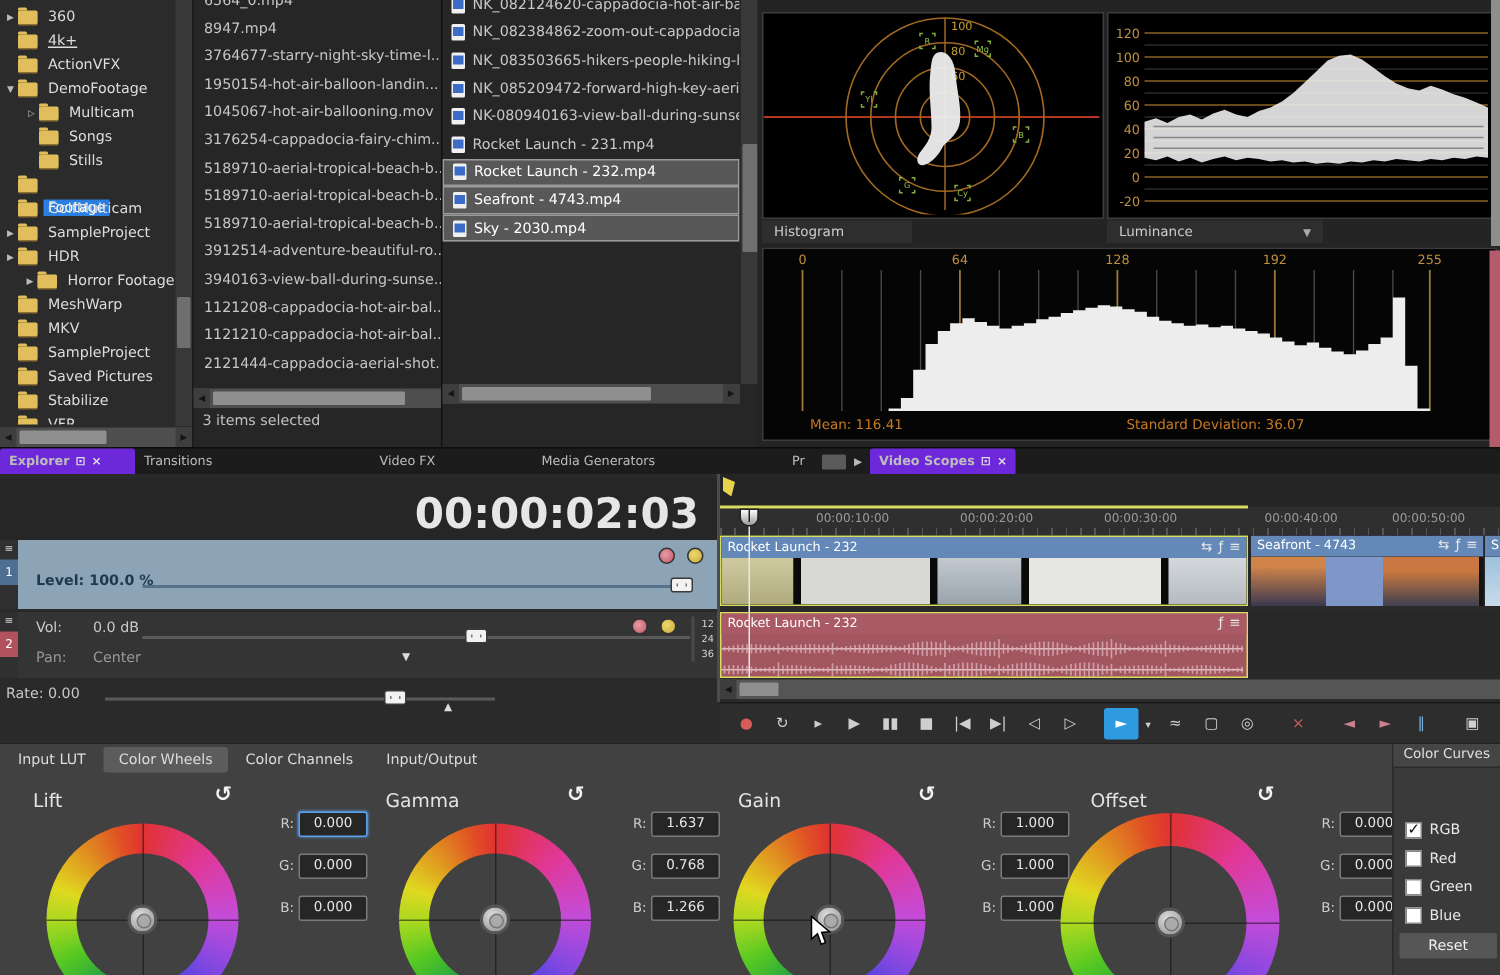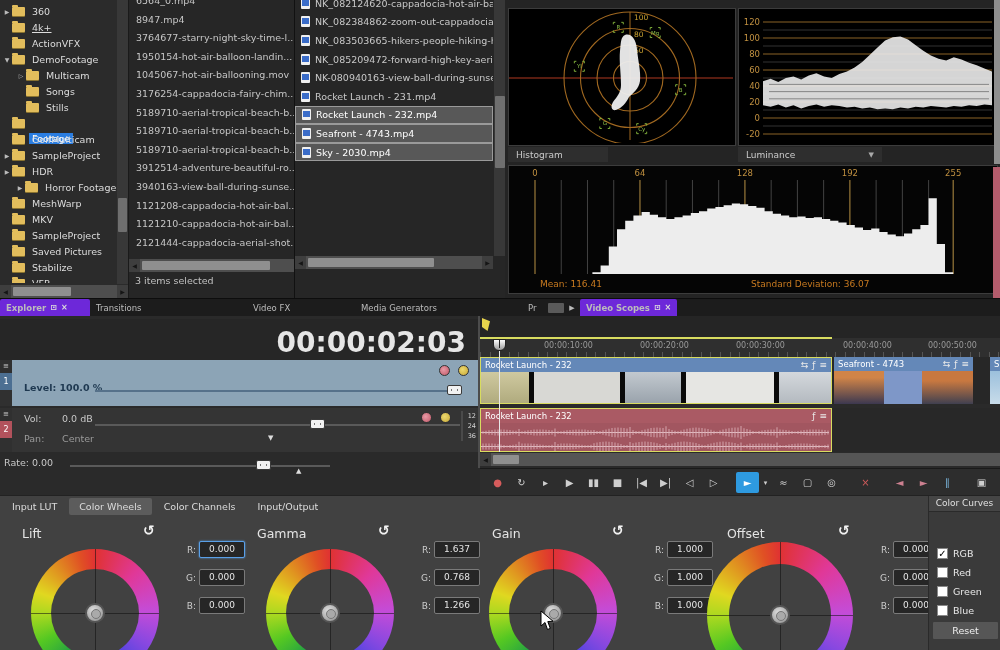--- a/index.html
+++ b/index.html
@@ -99,21 +99,21 @@
   .rlab{position:absolute;top:3px;font-size:8px;color:#9a9a9a;white-space:nowrap;}
   #sel-line{position:absolute;left:0;top:21px;width:352px;height:2px;background:#d8dc60;z-index:5;}
   #vtrack{position:absolute;left:0;top:41px;right:0;height:47px;background:#272727;}
   .clip{position:absolute;top:0;height:47px;overflow:hidden;box-sizing:border-box;background:#141414;}
   .clip.selc{border:1px solid #d8dc60;}
   .chead{height:14px;background:#6488b8;color:#fff;font-size:8.5px;line-height:14px;padding-left:4px;white-space:nowrap;display:flex;overflow:hidden;}
   .cicons{margin-left:auto;display:flex;gap:4px;padding-right:4px;font-size:9px;color:#eaeaea;}
   .cbody{position:absolute;left:0;right:0;top:14px;bottom:0;display:flex;overflow:hidden;}
   .cbody span{height:100%;flex:0 0 auto;}
   #clip-v1{left:0;width:352px;}
-  #clip-v2{left:354px;width:139px;}
+  #clip-v2{left:354px;width:155px;}
   #clip-v3{left:510px;width:10px;}
   .th-a{width:48px;background:linear-gradient(180deg,#cfc9a0,#b0ab7e);}
   .th-b{width:86px;background:#d8d8d4;}
   .th-gap{width:5px;background:#0a0a0a;}
   .th-c{width:56px;background:linear-gradient(180deg,#c2c9cf,#9aa3ac);}
   .th-d{width:88px;background:#e6e6e3;}
   .th-e{width:60px;background:linear-gradient(180deg,#d4d8dc,#b4bac0);}
   .th-s1{width:50px;background:linear-gradient(180deg,#d08448 20%,#3c3850);}
   .th-s2{width:38px;background:#7e97c8;}
   .th-s3{width:64px;background:linear-gradient(180deg,#c87840 30%,#404050);}

